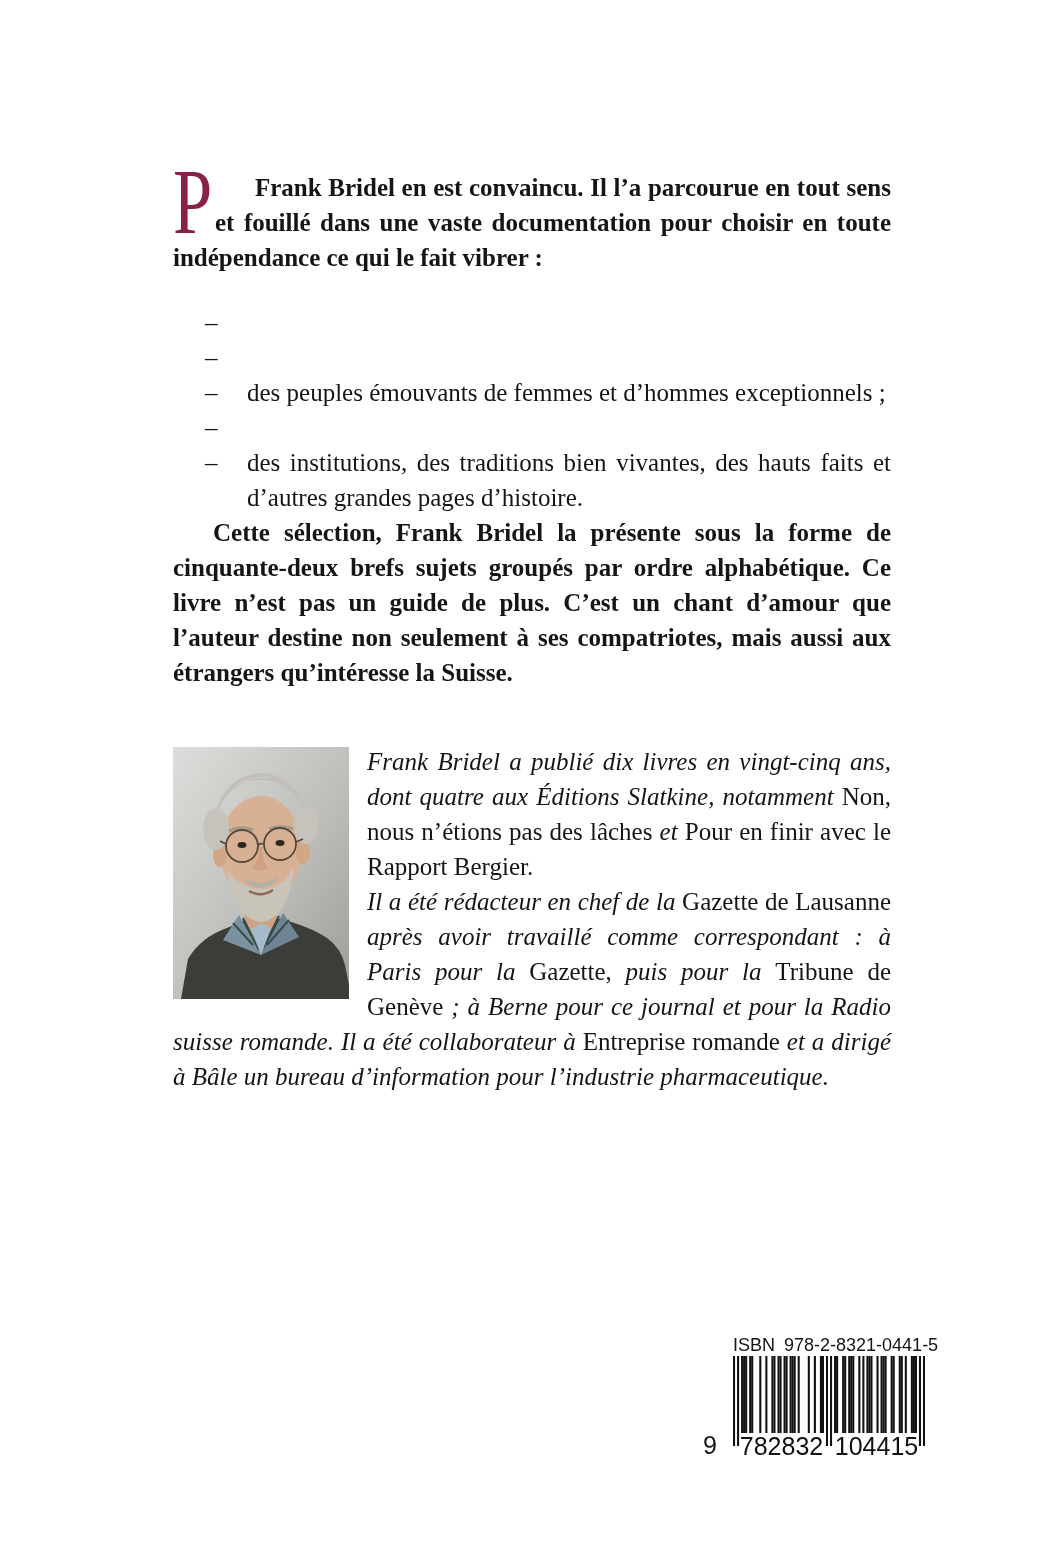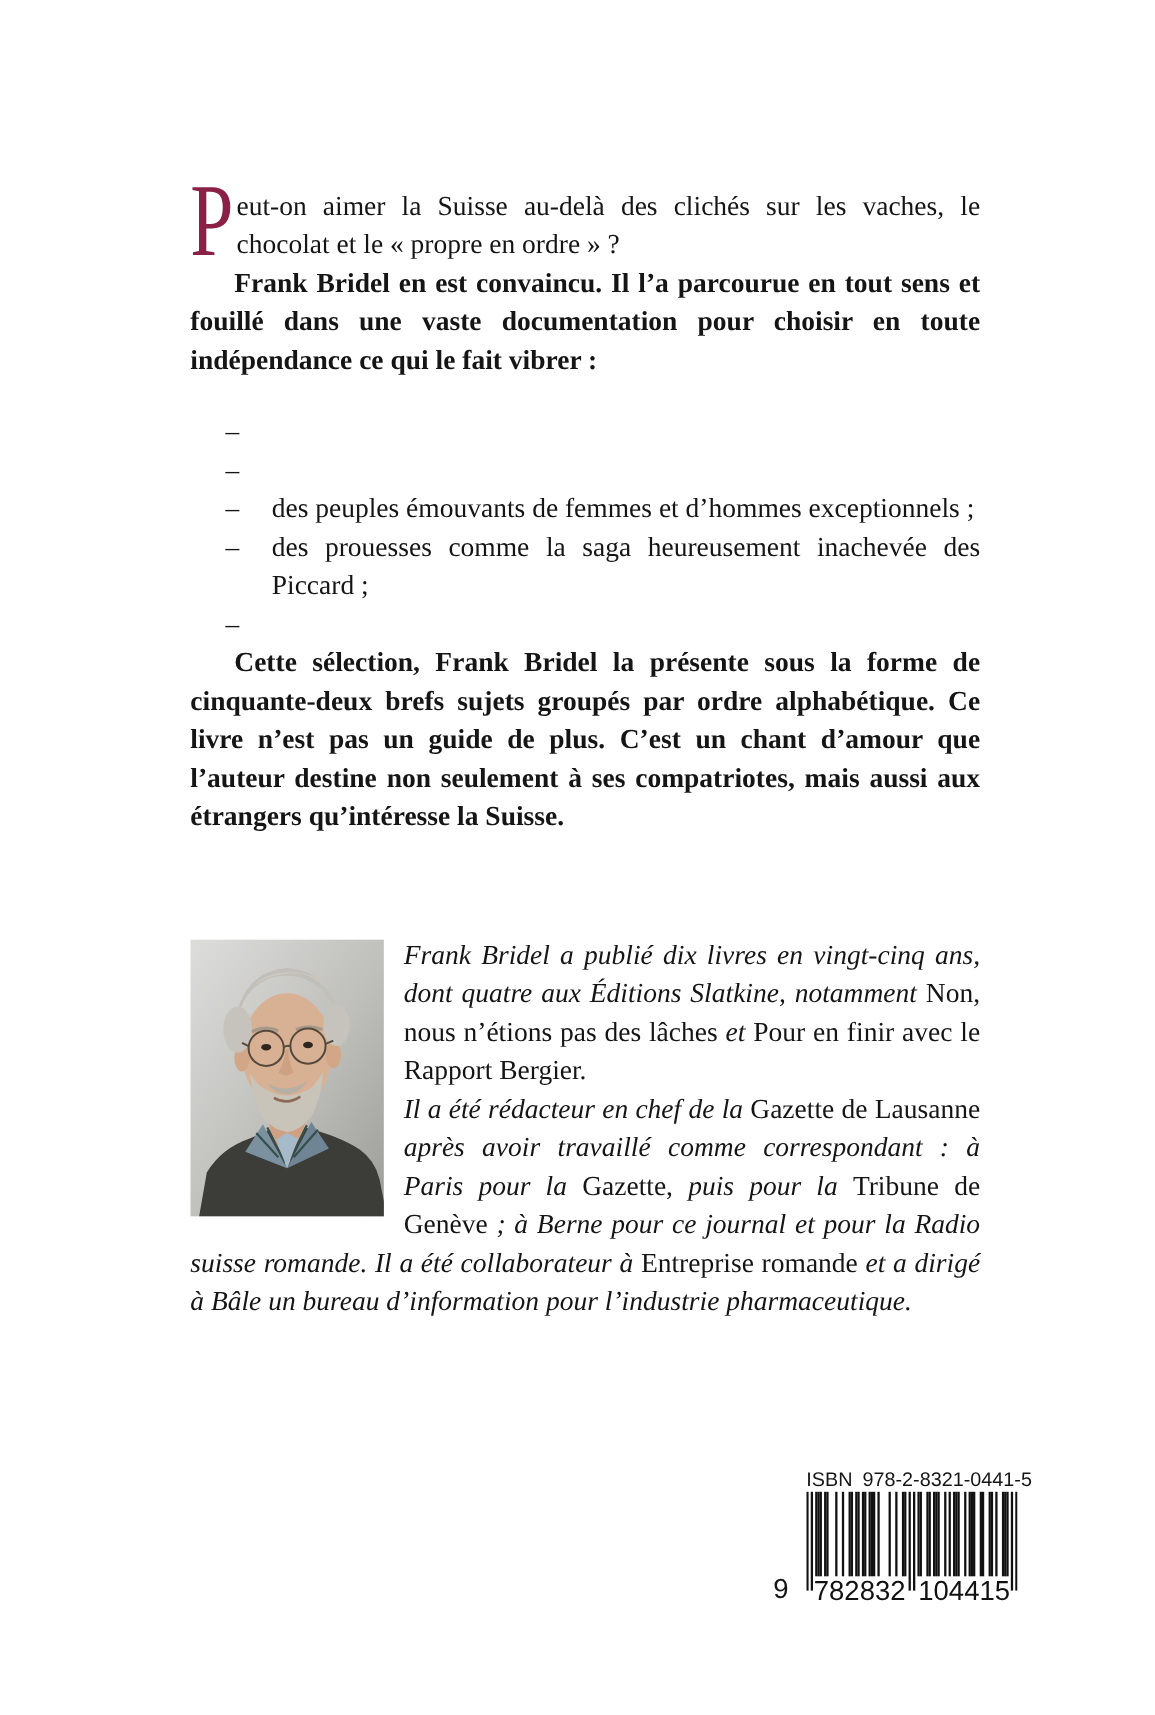--- a/index.html
+++ b/index.html
@@ -39,21 +39,21 @@
     font-size:25px;line-height:35px;
   }
   ul.points .dash{
     flex:0 0 42px;
   }
   ul.points .item-text{
     flex:1 1 auto;
     text-align:justify;
   }
   .closing{margin-top:21px;}
-  .bio{margin-top:91px;}
+  .bio{margin-top:54px;}
   .bio-text{font-style:italic;}
   .bio-text .rm{font-style:normal;}
   .bio-photo{
     float:left;
     width:176px;height:252px;
     margin:3px 18px 0 0;
   }
   .bio-photo svg{display:block;width:176px;height:252px;}
   .barcode-block{
     position:absolute;
@@ -80,41 +80,41 @@
   }
   .barcode-row svg{display:block;}
 </style>
 </head>
 <body>
 
 <div class="page">
 
   <div class="column">
 
-    <p><span class="dropcap" style="color: rgb(138, 32, 69);">P</span><span>eut-on aimer la Suisse au-delà des clichés sur les vaches, le chocolat et le « propre en ordre » ?</span></p>
+    <p><span class="dropcap" style="color: rgb(138, 32, 69);">P</span></p>
 
     <p class="indent"><span>Frank Bridel en est convaincu. Il l’a parcourue en tout sens et fouillé dans une vaste documentation pour choisir en toute indépendance ce qui le fait vibrer :</span></p>
 
     <ul class="points">
       <li>
         <span class="dash">–</span>
       </li>
       <li>
         <span class="dash">–</span>
       </li>
       <li>
         <span class="dash">–</span>
         <span class="item-text">des peuples émouvants de femmes et d’hommes exceptionnels ;</span>
       </li>
       <li>
         <span class="dash">–</span>
-        <span class="item-text">des prouesses comme la saga heureusement inachevée des Piccard ;</span>
-      </li>
-      <li>
-        <span class="dash">–</span>
+      </li>
+      <li>
+        <span class="dash">–</span>
+        <span class="item-text">des institutions, des traditions bien vivantes, des hauts faits et d’autres grandes pages d’histoire.</span>
       </li>
     </ul>
 
     <p class="indent closing"><span>Cette sélection, Frank Bridel la présente sous la forme de cinquante-deux brefs sujets groupés par ordre alphabétique. Ce livre n’est pas un guide de plus. C’est un chant d’amour que l’auteur destine non seulement à ses compatriotes, mais aussi aux étrangers qu’intéresse la Suisse.</span></p>
 
     <div class="bio">
       <p class="bio-text"><span class="bio-photo">
             <svg viewBox="0 0 176 252" xmlns="http://www.w3.org/2000/svg">
             <defs>
               <linearGradient id="bgg" x1="0" y1="0" x2="1" y2="1">

